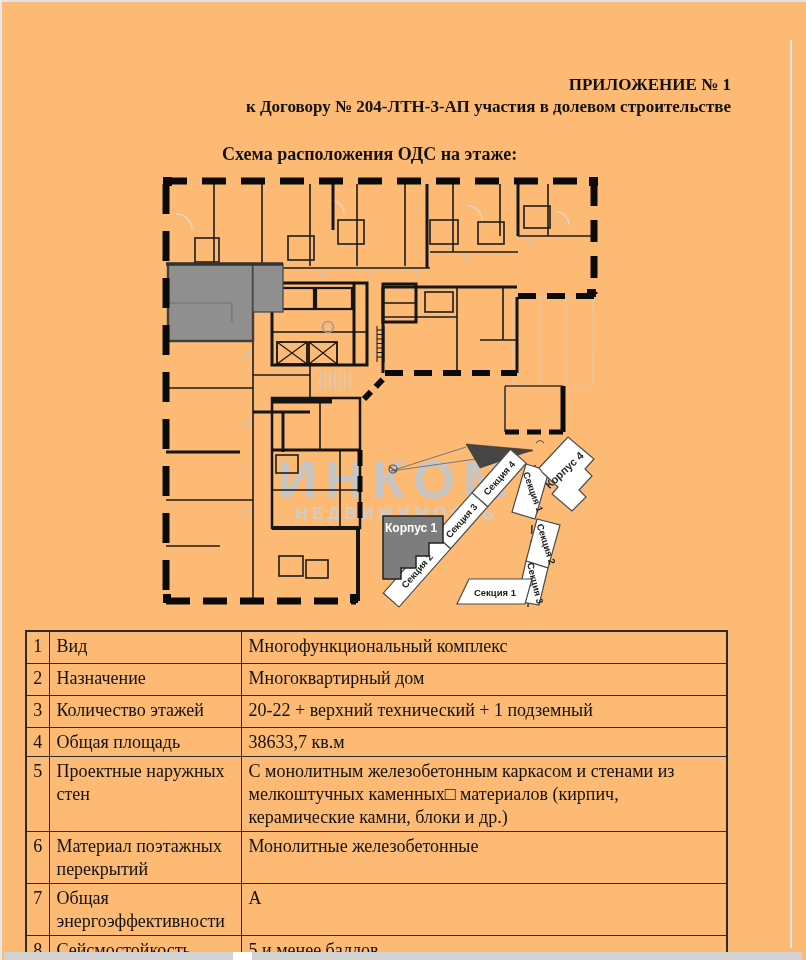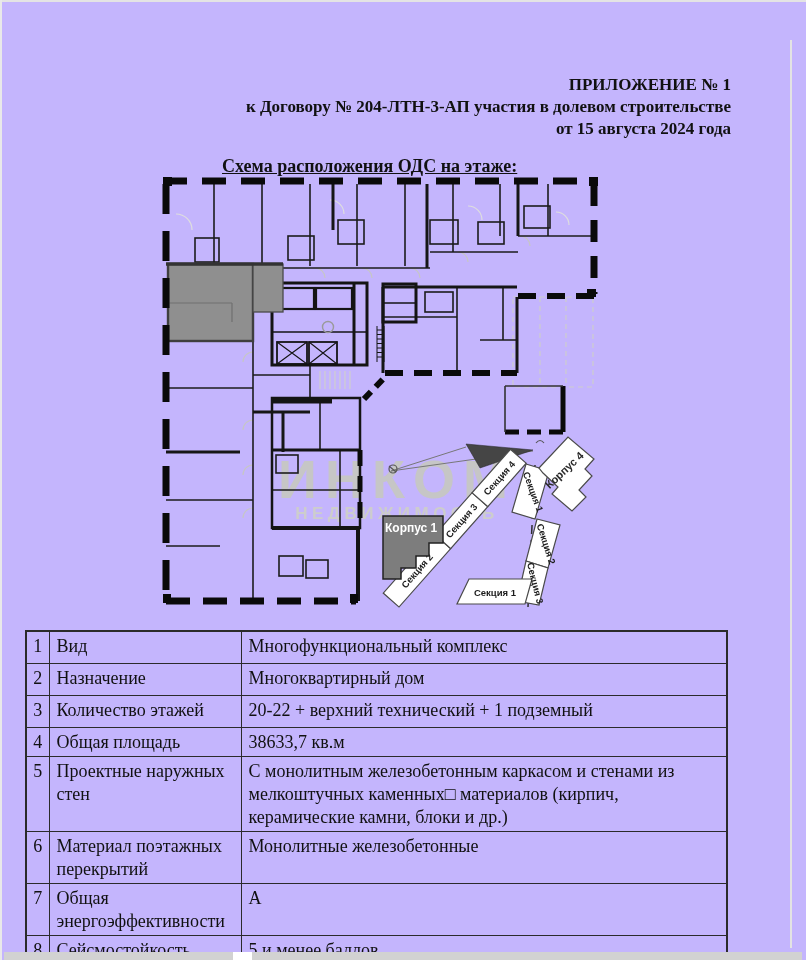--- a/index.html
+++ b/index.html
@@ -1,33 +1,33 @@
 <!DOCTYPE html>
 <html><head>
 <meta charset="utf-8">
 <style>
   html,body{margin:0;padding:0;}
   .page{
-    position:relative; width:806px; height:960px; background:#c4b5fd;
+    position:relative; width:806px; height:960px; background:#fdba74;
     font-family:"Liberation Serif", serif; color:#111; overflow:hidden;
   }
   .edge-top{position:absolute;left:0;top:0;width:806px;height:2px;background:#e4e4e4;}
   .edge-left{position:absolute;left:0;top:0;width:2px;height:960px;background:#e9e9e9;}
   .edge-right{position:absolute;left:790px;top:40px;width:2px;height:908px;background:#e3e3e3;}
   .bottom-bar{position:absolute;left:4px;top:952px;width:798px;height:8px;background:#d2d2d2;}
   .bottom-bar-notch{position:absolute;left:233px;top:952px;width:19px;height:8px;background:#ffffff;}
 
   .doc-header{
     position:absolute; top:74px; right:75px; width:560px;
     text-align:right; font-weight:bold; font-size:17px; line-height:22px;
     white-space:nowrap;
   }
   .plan-title{
-    position:absolute; left:222px; top:156px;
-    font-weight:bold; font-size:18px; white-space:nowrap;text-decoration:underline;
+    position:absolute; left:222px; top:144px;
+    font-weight:bold; font-size:18px; white-space:nowrap;
   }
   .table-title{
     position:absolute; left:25px; top:604px;
     font-size:18.5px; white-space:nowrap;
   }
   .plan-svg{position:absolute; left:140px; top:170px;}
 
   table.chars{
     position:absolute; left:25px; top:630px; width:703px;
     border-collapse:collapse; table-layout:fixed;
@@ -55,21 +55,20 @@
 <body>
 
 <div class="page">
   <div class="edge-top"></div>
   <div class="edge-left"></div>
   <div class="edge-right"></div>
 
   <div class="doc-header">
     <div>ПРИЛОЖЕНИЕ № 1</div>
     <div>к Договору № 204-ЛТН-3-АП участия в долевом строительстве</div>
-    <div>от 15 августа 2024 года</div>
   </div>
 
   <div class="plan-title">Схема расположения ОДС на этаже:</div>
 
   <svg class="plan-svg" width="480" height="442" viewBox="140 170 480 442" xmlns="http://www.w3.org/2000/svg">
 
     <g>
       <text class="wm1" x="397" y="498" text-anchor="middle">ИНКОМ</text>
       <text class="wm2" x="397" y="519" text-anchor="middle">НЕДВИЖИМОСТЬ</text>
     </g>

